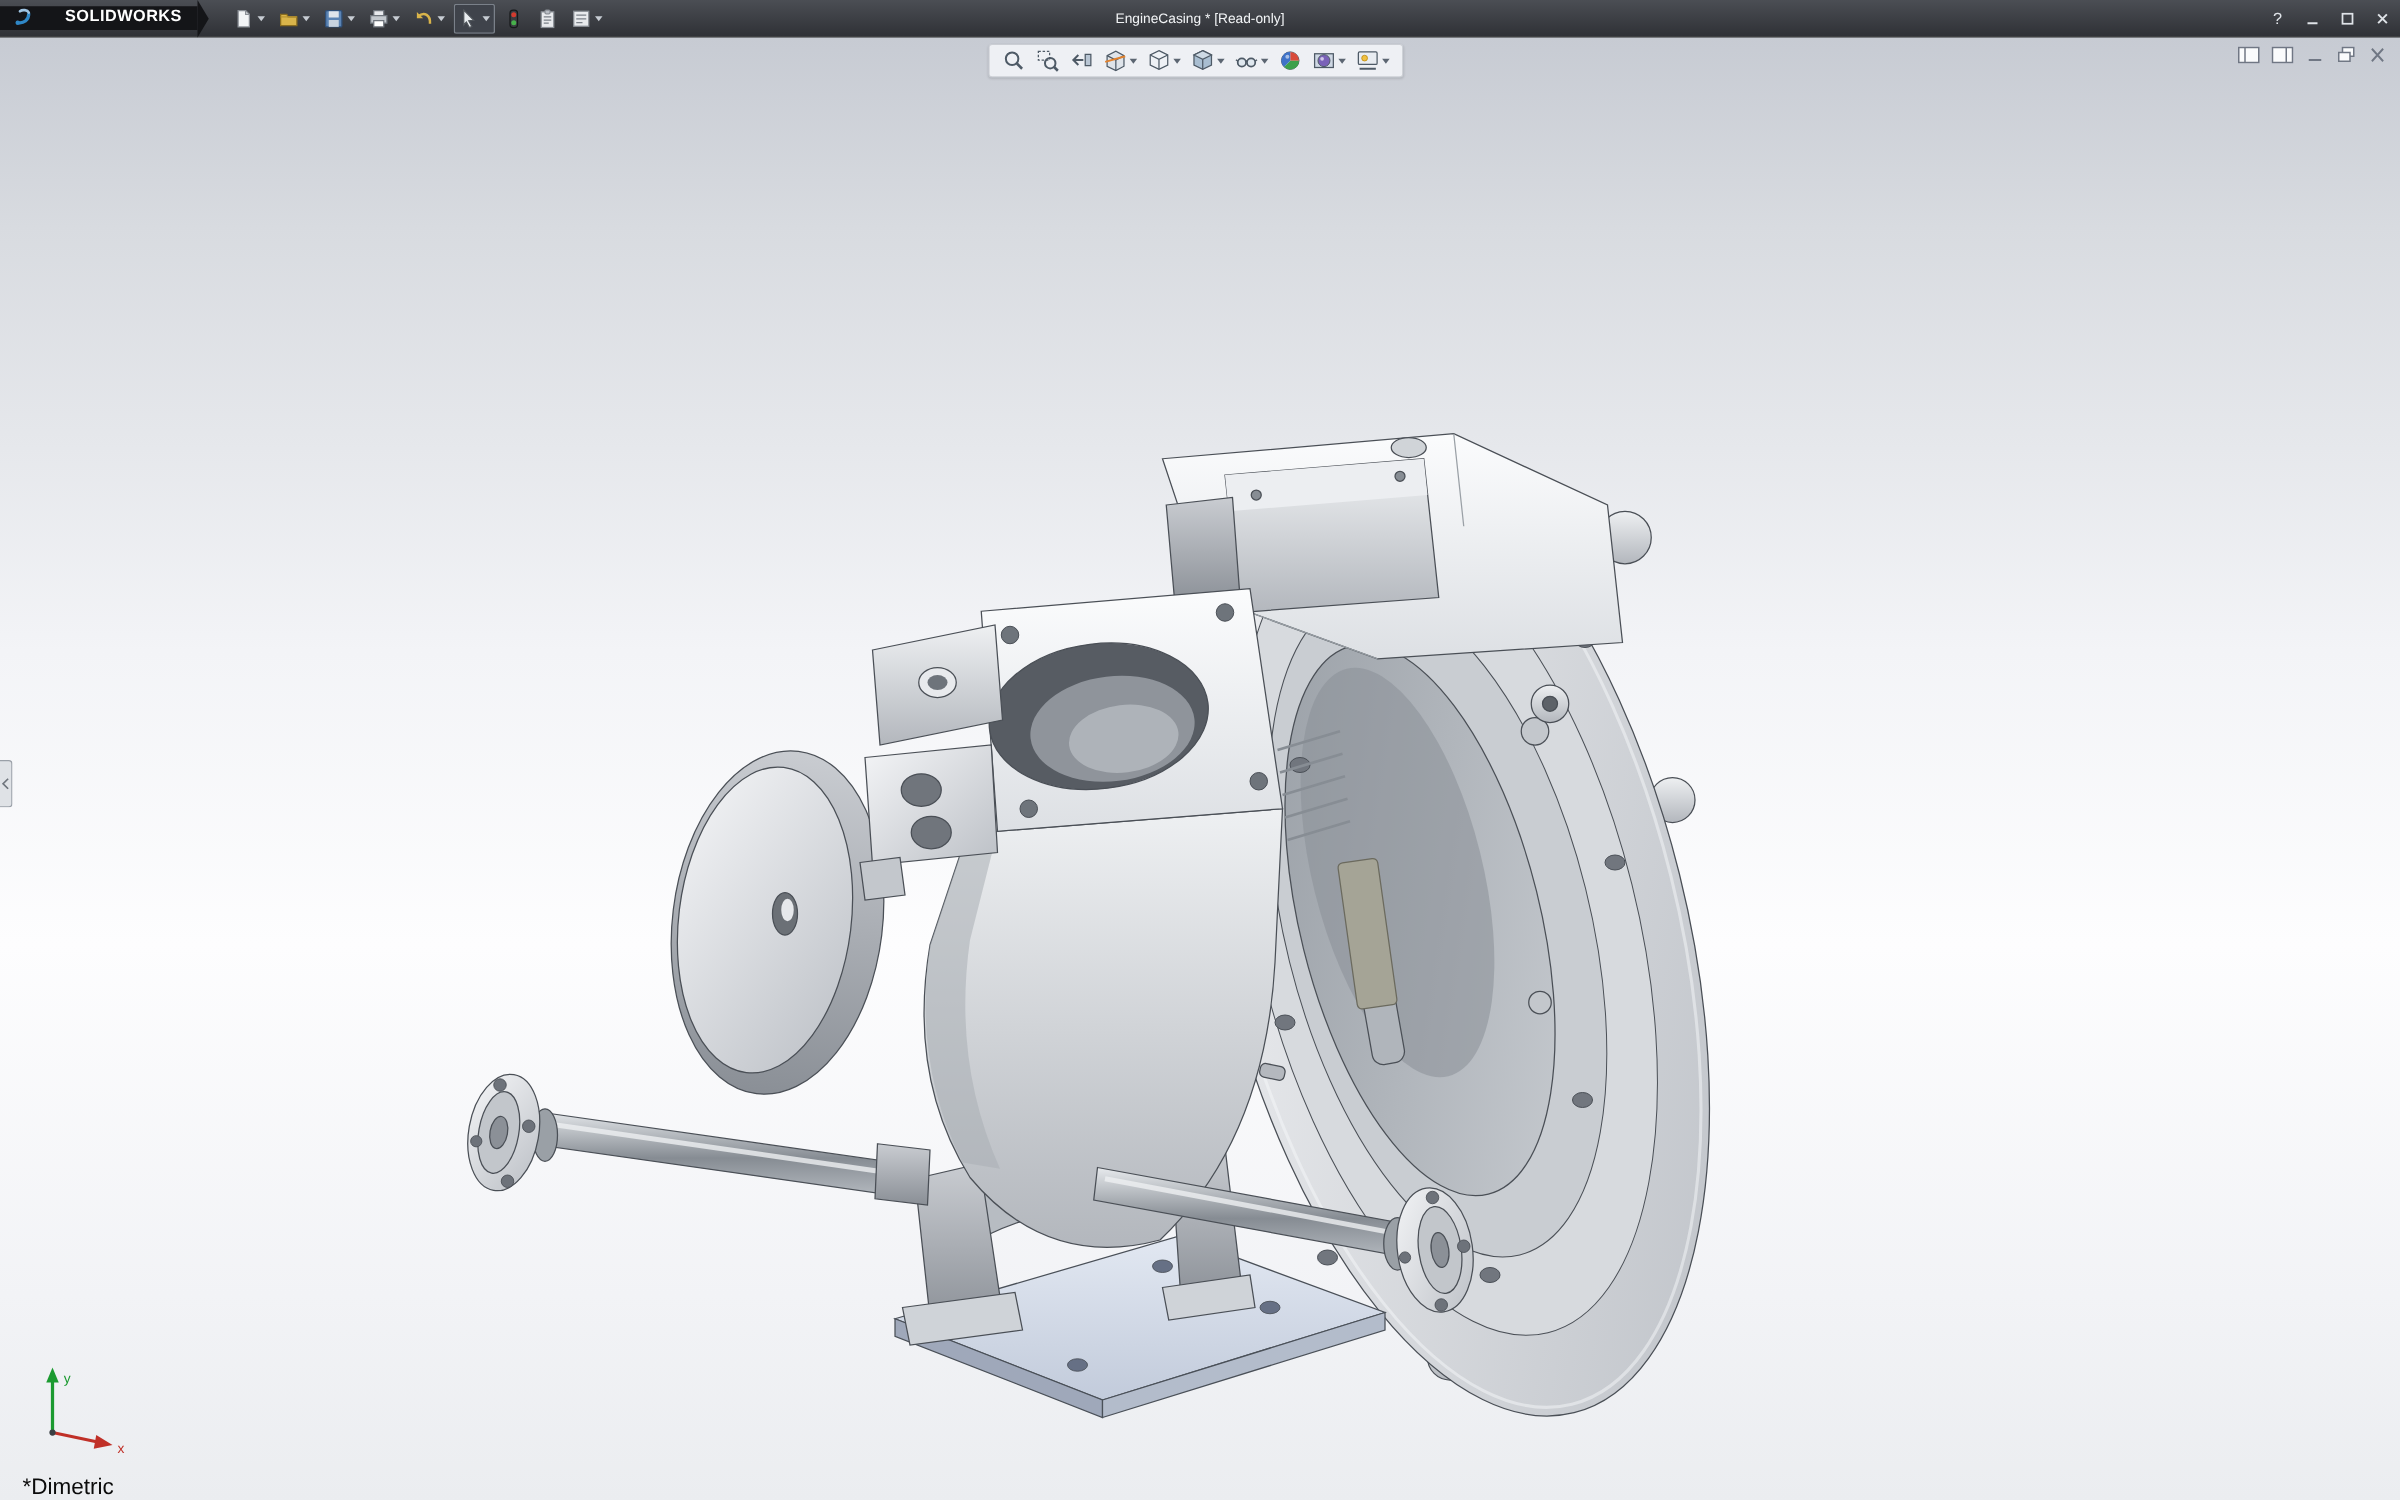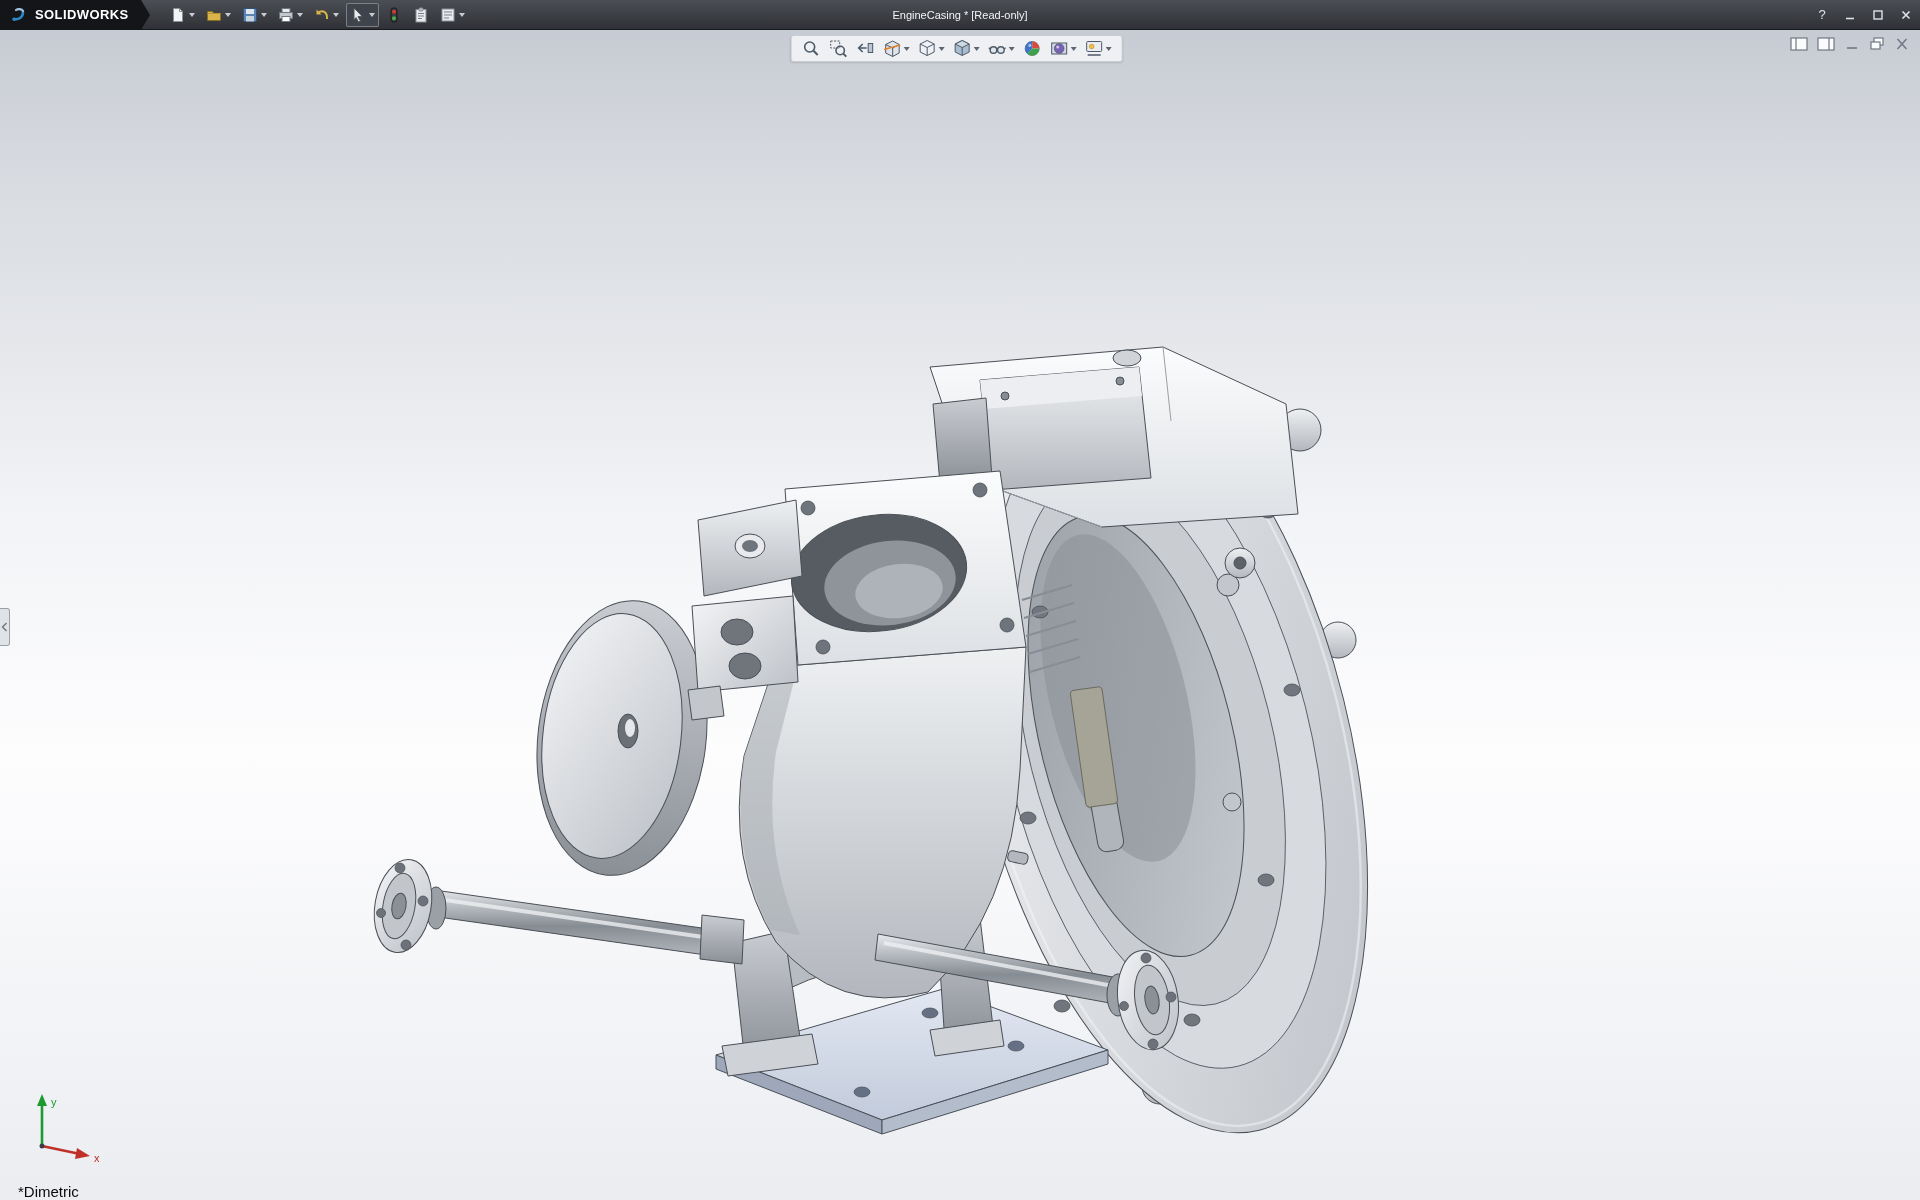--- a/index.html
+++ b/index.html
@@ -8,21 +8,21 @@
     font-family:"Liberation Sans",sans-serif;background:#eceef1;
     -webkit-font-smoothing:antialiased;
   }
   
   .titlebar{
     position:absolute;top:0;left:0;right:0;height:30px;z-index:20;
     background:linear-gradient(#4b4e54,#2f3136);
     display:flex;align-items:center;color:#e9ebee;
     border-bottom:1px solid #17181a;box-sizing:border-box;
   }
-  .logo{height:30px;background:#141518;display:flex;align-items:center;gap:7px;
+  .logo{height:19px;background:#141518;display:flex;align-items:flex-start;gap:24px;
         padding:0 12px 0 10px;position:relative;flex:0 0 auto}
   .logo-arrow{width:0;height:0;border-top:15px solid transparent;border-bottom:15px solid transparent;
         border-left:9px solid #141518}
   .brand{font-size:13px;font-weight:bold;letter-spacing:.4px;color:#ffffff;white-space:nowrap}
   .tb-tools{display:flex;align-items:center;margin-left:16px;gap:3px}
   .tbtn{display:flex;align-items:center;height:24px;padding:0 4px;border-radius:2px;gap:3px}
   .tbtn.selected{background:#3f434b;box-shadow:inset 0 0 0 1px #7a8089}
   .caret{width:0;height:0;border-left:3.5px solid transparent;border-right:3.5px solid transparent;
          border-top:4px solid #c7ccd3}
   .apptitle{position:absolute;left:50%;transform:translateX(-50%);font-size:11px;color:#f2f4f6;white-space:nowrap}
@@ -38,21 +38,21 @@
     display:flex;align-items:center;gap:8px;padding:3px 10px;
     background:rgba(241,243,246,.92);border:1px solid rgba(150,156,165,.4);
     border-radius:3px;box-shadow:0 1px 2px rgba(0,0,0,.13);
   }
   .hbtn{display:flex;align-items:center;gap:2px}
   .hcaret{width:0;height:0;border-left:3.5px solid transparent;border-right:3.5px solid transparent;
           border-top:4px solid #5c6672}
   .doc-controls{position:absolute;top:7px;right:10px;z-index:5;display:flex;gap:9px;align-items:center}
   .model-svg{position:absolute;top:0;left:0;width:1920px;height:1170px}
   .triad{position:absolute;left:24px;bottom:26px;z-index:4}
-  .orient{position:absolute;left:18px;bottom:0px;font-size:15px;color:#0b0b0b;z-index:4}
+  .orient{position:absolute;left:18px;bottom:0px;font-size:18px;color:#0b0b0b;z-index:4}
   .panel-handle{
     position:absolute;left:0;top:578px;width:10px;height:38px;z-index:5;
     background:#dfe2e6;border:1px solid #9aa0a8;border-left:none;border-radius:0 3px 3px 0;
     display:flex;align-items:center;justify-content:center;box-sizing:border-box;
   }
 </style>
 </head>
 <body>
 
 <div class="titlebar">

